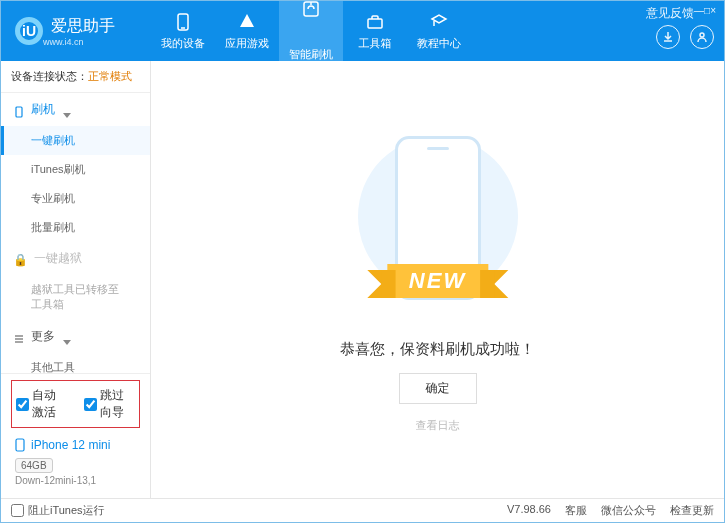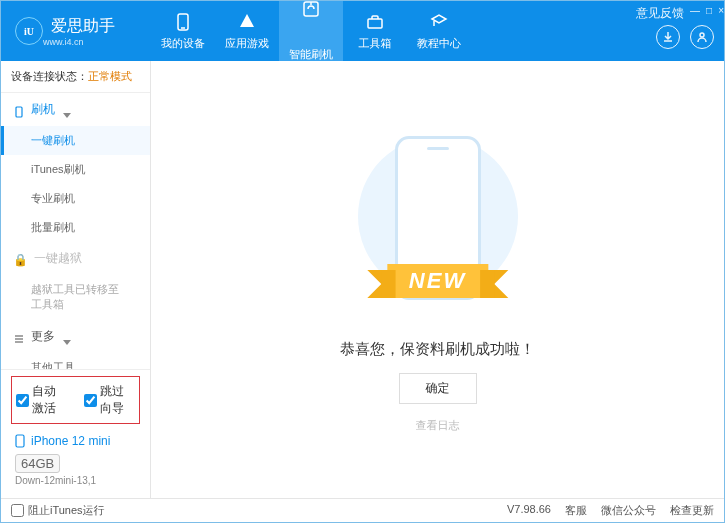--- a/index.html
+++ b/index.html
@@ -1,46 +1,46 @@
 <!DOCTYPE html>
 <html><head>
 <meta charset="utf-8">
 <style>
 * { margin: 0; padding: 0; box-sizing: border-box; }
 body { font-family: "Microsoft YaHei", -apple-system, sans-serif; font-size: 12px; color: #333; background: #fff; width: 725px; height: 523px; overflow: hidden; border: 1px solid #7cbde8; }
 .header { background: #0e8ee9; height: 60px; display: flex; align-items: center; position: relative; color: #fff; }
 .logo-wrap { display: flex; align-items: center; padding-left: 14px; width: 150px; }
-.logo-circle { width: 28px; height: 28px; border: 1px solid #7dd3fc; border-radius: 50%; display: flex; align-items: center; justify-content: center; font-weight: bold; font-size: 10px; font-family: Liberation Serif, serif; }
+.logo-circle { width: 28px; height: 28px; border: 5px solid #7dd3fc; border-radius: 50%; display: flex; align-items: center; justify-content: center; font-weight: bold; font-size: 14px; }
 .logo-text { margin-left: 8px; font-size: 16px; font-weight: 500; }
 .logo-sub { font-size: 9px; opacity: .8; }
 .nav { display: flex; flex: 1; height: 100%; }
 .nav-item { width: 64px; display: flex; flex-direction: column; align-items: center; justify-content: center; cursor: pointer; font-size: 11px; }
 .nav-item.active { background: #3aa5f0; gap: 25px; }
 .nav-icon { width: 20px; height: 20px; margin-bottom: 4px; display: flex; align-items: center; justify-content: center; }
-.header-right { position: absolute; right: 0; top: 4px; display: flex; gap: 6px; font-size: 10px; }
+.header-right { position: absolute; right: 8px; top: 4px; display: flex; font-size: 10px; }
 .header-right span, .header-btns span { cursor: pointer; opacity: .9; }
 .header-btns { position: absolute; right: 10px; bottom: 12px; display: flex; gap: 10px; }
 .circle-btn { width: 24px; height: 24px; border: 1.5px solid #fff; border-radius: 50%; display: flex; align-items: center; justify-content: center; cursor: pointer; }
 .body { display: flex; height: calc(100% - 60px - 24px); }
 .sidebar { width: 150px; border-right: 1px solid #e5e5e5; display: flex; flex-direction: column; overflow: hidden; }
 .conn-status { padding: 8px 10px; font-size: 11px; border-bottom: 1px solid #eee; }
 .conn-status .ok { color: #e07b00; font-weight: 500; }
 .side-list { flex: 1; overflow-y: auto; }
 .side-group { padding: 8px 12px; display: flex; align-items: flex-end; gap: 6px; color: #555; cursor: pointer; }
 .side-group.accent { color: #0e8ee9; }
 .side-group.locked { color: #bbb; }
 .side-sub { padding: 7px 12px 7px 30px; color: #666; cursor: pointer; font-size: 11px; }
 .side-sub.active { color: #0e8ee9; border-left: 3px solid #0e8ee9; background: #f3f9ff; padding-left: 27px; }
 .side-sub.hint { color: #aaa; line-height: 1.4; }
 .side-bottom { border-top: 1px solid #eee; padding: 6px 6px 8px; }
 .redbox { border: 1.5px solid #d9363e; padding: 6px 4px; margin: 0 4px 6px; display: flex; gap: 17px; }
 .cbx { display: flex; align-items: center; gap: 3px; color: #333; cursor: pointer; }
 .cbx input { accent-color: #0e8ee9; margin:0; }
 .device { padding: 4px 8px; display: flex; align-items: center; gap: 6px; color: #0e8ee9; font-weight: 500; }
-.badge { display: inline-block; border: 1px solid #ccc; background: #f7f7f7; border-radius: 3px; padding: 1px 5px; font-size: 13px; color: #666; margin-left: 8px; margin-top:2px; }
+.badge { display: inline-block; border: 1px solid #ccc; background: #f7f7f7; border-radius: 3px; padding: 1px 5px; font-size: 10px; color: #666; margin-left: 8px; margin-top:2px; }
 .dev-sub { color: #888; padding: 2px 8px 4px; font-size: 10px; }
 .content { flex: 1; display: flex; flex-direction: column; align-items: center; justify-content: center; position: relative; gap: 14px; }
 .phone-box { position: relative; width: 170px; height: 200px; }
 .circle-bg { position: absolute; left: 50%; top: 50%; transform: translate(-50%,-56%); width: 160px; height: 160px; border-radius: 50%; background: #eaf5fe; }
 .phone { position: absolute; left: 50%; top: 10px; transform: translateX(-50%); width: 86px; height: 160px; background: #fff; border: 3px solid #d0e6f7; border-radius: 14px; box-shadow: 0 4px 0 #cfe6f7; }
 .phone::before { content:""; position:absolute; top:8px; left:50%; transform:translateX(-50%); width:22px; height:3px; background:#d0e6f7; border-radius:2px; }
 .phone::after { content:""; position:absolute; bottom:6px; left:50%; transform:translateX(-50%); width:12px; height:12px; border:2px solid #d0e6f7; border-radius:50%; }
 .ribbon { position: absolute; left: 50%; transform: translateX(-50%); bottom: 28px; }
 .ribbon-body { background: #ffc23a; color: #fff; font-weight: 800; font-size: 22px; letter-spacing: 2px; padding: 4px 22px; position: relative; font-style: italic; }
 .ribbon-body::before, .ribbon-body::after { content:""; position:absolute; top:6px; width:0; height:0; border: 14px solid #f3ad17; }

